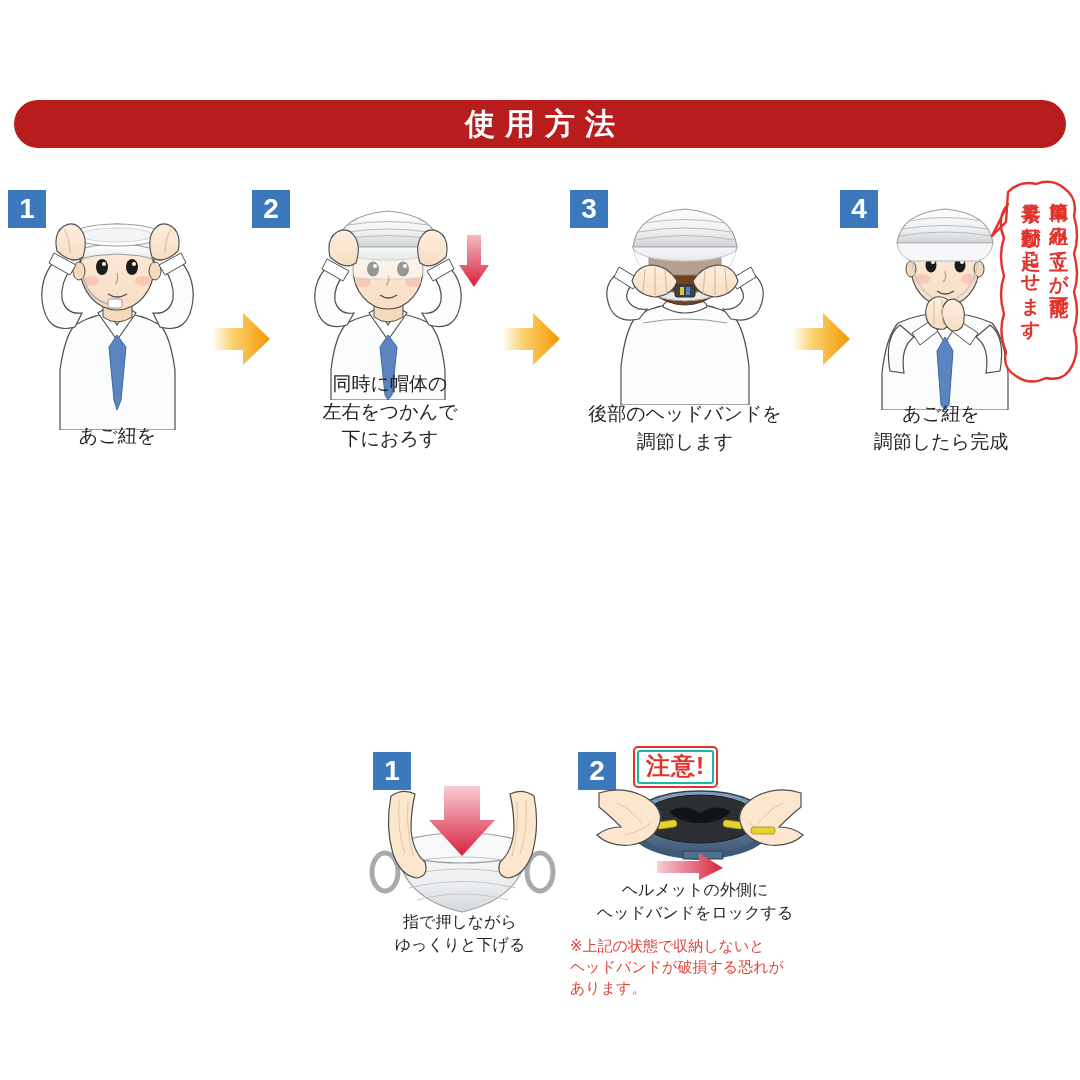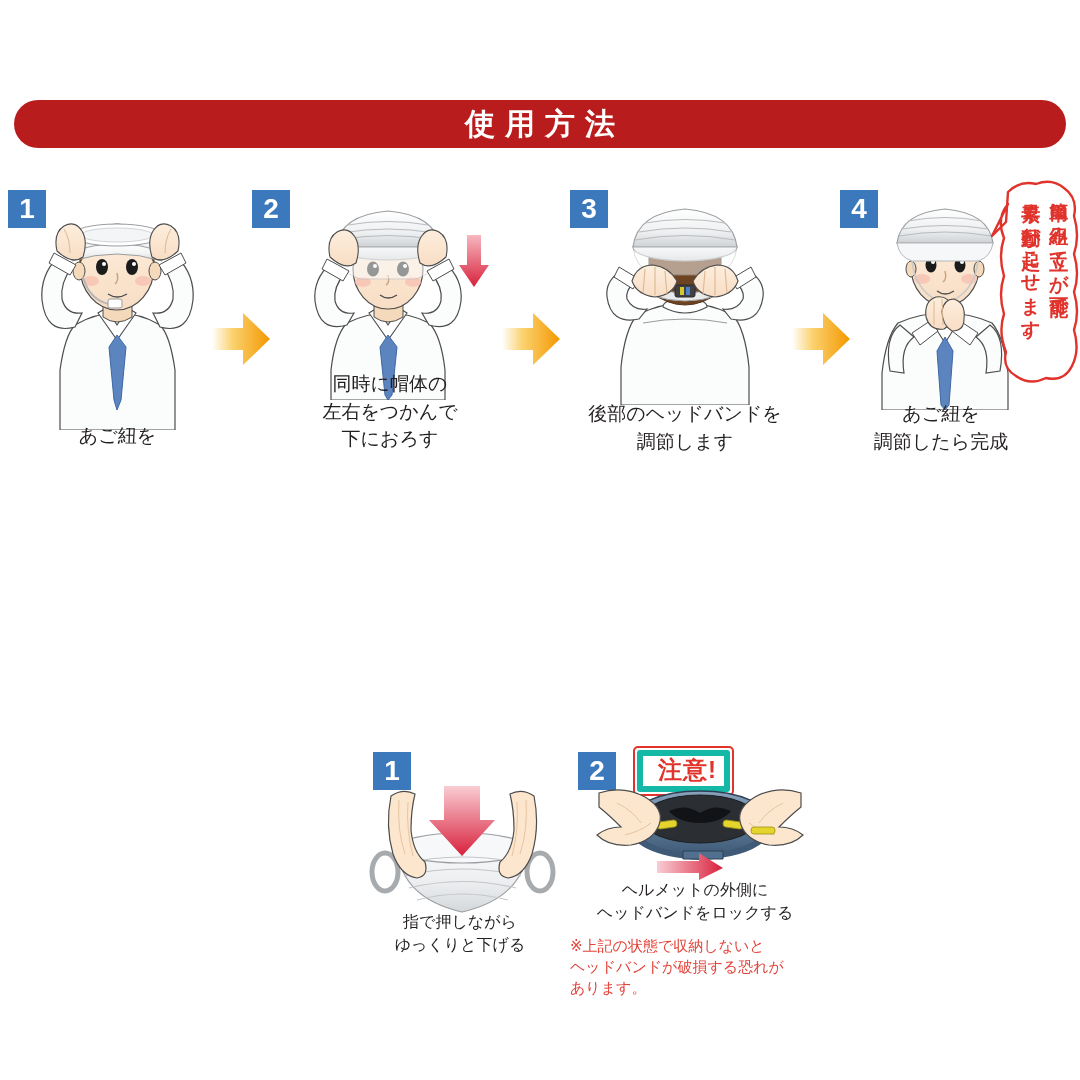--- a/index.html
+++ b/index.html
@@ -48,22 +48,22 @@
 
   
   .figure{position:absolute;}
 
   
   .caution{
     position:absolute;border:2px solid #e0332c;border-radius:5px;
     padding:2px;
   }
   .caution-inner{
-    border:6px solid #14b8a6;border-radius:3px;
-    padding:1px 7px 3px 15px;
+    border:2px solid #14b8a6;border-radius:3px;
+    padding:1px 7px 3px 7px;
     color:#e0332c;font-weight:bold;font-size:24px;line-height:1.1;
     letter-spacing:1px;
   }
 
   
   .balloon{
     position:absolute;
   }
   .balloon-text{
     position:absolute;

